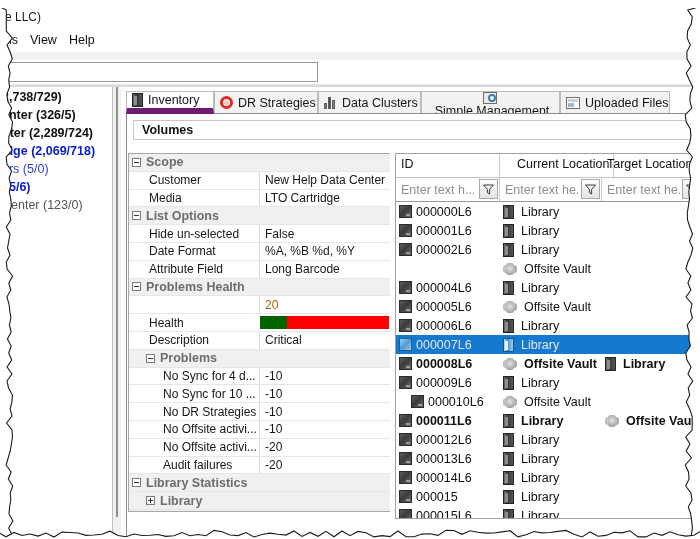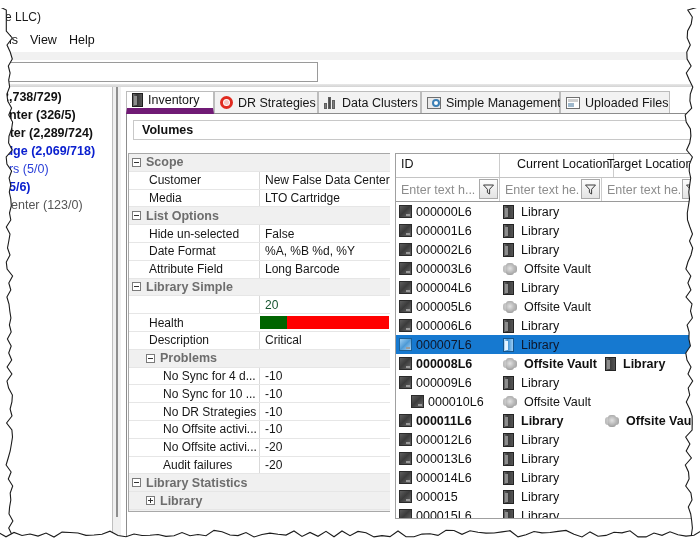--- a/index.html
+++ b/index.html
@@ -200,21 +200,21 @@
   .pg-name.grayed { color: #8a8a8a; }
   .pg-val {
     position: absolute; left: 130px; top: 0; right: 0; height: 100%;
     border-left: 1px solid #d9d9d9;
     box-sizing: border-box;
     font-size: 12px; color: #161616;
     display: flex; align-items: center;
     padding-left: 5px;
     white-space: nowrap; overflow: hidden;
   }
-  .pg-val.grayed { color: #14532d; }
+  .pg-val.grayed { color: #a16207; }
   .pg-healthbar {
     position: absolute; left: 131px; top: 2px; right: 1px; bottom: 2px;
     display: flex;
   }
   .pg-healthbar .hgreen { background: #006400; }
   .pg-healthbar .hred   { background: #ff0000; }
 
   
   #datagrid {
     position: absolute; left: 274px; top: 66px;
@@ -276,21 +276,21 @@
     display: block;
   }
   .dg-row.selected { background: #1679d0; }
   .dg-cell {
     position: absolute; top: 0; height: 19px;
     display: flex; align-items: center;
     font-size: 12.5px; color: #111111;
     white-space: nowrap;
     overflow: hidden;
   }
-  .dg-row.selected .dg-cell { color: #0f172a; border-radius: 8px; }
+  .dg-row.selected .dg-cell { color: #e5e5e5; border-radius: 8px; }
   .dg-cell.bold { font-weight: bold; }
   .dg-cell .txt { margin-left: 4px; }
 
   
   .ico { flex: 0 0 auto; display: inline-block; }
   .ico-cart {
     width: 13px; height: 13px;
     background: linear-gradient(135deg,#5e5e5e 0%,#3b3b3b 45%,#6a6a6a 100%);
     border: 1px solid #2b2b2b;
     box-sizing: border-box;
@@ -440,21 +440,21 @@
           <span class="tablabel">DR Strategies</span>
         </div>
         <div class="tab" style="left: 192px; width: 103px;">
           <span class="ico ico-bars">
             <i></i>
             <i></i>
             <i></i>
           </span>
           <span class="tablabel">Data Clusters</span>
         </div>
-        <div class="tab" style="left: 295px; width: 139px;">
+        <div class="tab" style="left: 295px; width: 139px; flex-direction: column;">
           <span class="ico ico-disc"></span>
           <span class="tablabel">Simple Management</span>
         </div>
         <div class="tab" style="left: 434px; width: 110px;">
           <span class="ico ico-win"></span>
           <span class="tablabel">Uploaded Files</span>
         </div>
       </div>
     <div id="tabline"></div>
 
@@ -463,21 +463,21 @@
     </div>
 
     <div id="propgrid">
         <div class="pg-row cat">
           <span style="display: inline-block; flex: 0 0 auto; width: 3px;"></span>
           <span class="pg-expander"></span>
           <span class="pg-cat-label">Scope</span>
         </div>
         <div class="pg-row">
           <span class="pg-name" style="padding-left: 20px; width: 130px;">Customer</span>
-          <span class="pg-val">New False Data Center</span>
+          <span class="pg-val">New Help Data Center</span>
         </div>
         <div class="pg-row">
           <span class="pg-name" style="padding-left: 20px; width: 130px;">Media</span>
           <span class="pg-val">LTO Cartridge</span>
         </div>
         <div class="pg-row cat">
           <span style="display: inline-block; flex: 0 0 auto; width: 3px;"></span>
           <span class="pg-expander"></span>
           <span class="pg-cat-label">List Options</span>
         </div>
@@ -489,21 +489,21 @@
           <span class="pg-name" style="padding-left: 20px; width: 130px;">Date Format</span>
           <span class="pg-val">%A, %B %d, %Y</span>
         </div>
         <div class="pg-row">
           <span class="pg-name" style="padding-left: 20px; width: 130px;">Attribute Field</span>
           <span class="pg-val">Long Barcode</span>
         </div>
         <div class="pg-row cat">
           <span style="display: inline-block; flex: 0 0 auto; width: 3px;"></span>
           <span class="pg-expander"></span>
-          <span class="pg-cat-label">Library Simple</span>
+          <span class="pg-cat-label">Problems Health</span>
         </div>
         <div class="pg-row">
           <span class="pg-val grayed">20</span>
         </div>
         <div class="pg-row">
           <span class="pg-name" style="padding-left: 20px; width: 130px;">Health</span>
           <div class="pg-healthbar">
             <div class="hgreen" style="width: 21%; background: rgb(0, 100, 0);"></div>
             <div class="hred" style="width: 79%; background: rgb(255, 0, 0);"></div>
           </div>
@@ -623,24 +623,20 @@
             </div>
             <div class="dg-cell" style="left: 104px; width: 102px; padding-left: 3px;">
               <span class="ico ico-lib"></span>
               <span class="txt" style="margin-left: 7px;">Library</span>
             </div>
             <div class="dg-cell" style="left: 206px; width: 101px; padding-left: 3px;">
               <span class="txt" style="margin-left: 7px;"></span>
             </div>
           </div>
           <div class="dg-row">
-            <div class="dg-cell" style="left: 0px; width: 104px; padding-left: 3px;">
-              <span class="ico ico-cart"></span>
-              <span class="txt">000003L6</span>
-            </div>
             <div class="dg-cell" style="left: 104px; width: 102px; padding-left: 3px;">
               <span class="ico ico-vault"></span>
               <span class="txt" style="margin-left: 7px;">Offsite Vault</span>
             </div>
             <div class="dg-cell" style="left: 206px; width: 101px; padding-left: 3px;">
               <span class="txt" style="margin-left: 7px;"></span>
             </div>
           </div>
           <div class="dg-row">
             <div class="dg-cell" style="left: 0px; width: 104px; padding-left: 3px;">

